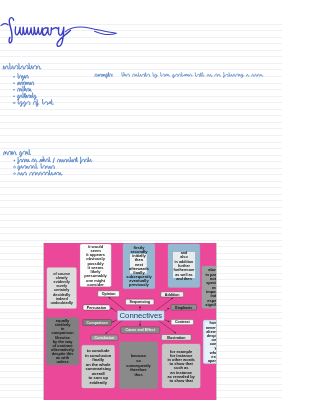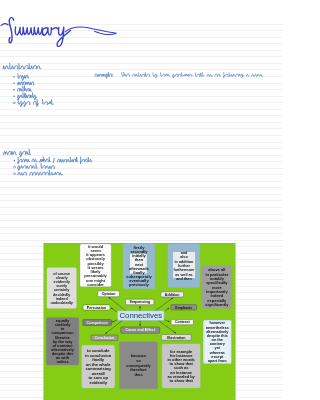--- a/index.html
+++ b/index.html
@@ -5,21 +5,21 @@
 <style>
   html,body{margin:0;padding:0;background:#fff;}
   body{width:282px;height:400px;overflow:hidden;
        font-family:"Liberation Sans",sans-serif;position:relative;
        -webkit-font-smoothing:antialiased;}
   #page{position:absolute;left:0;top:0;width:282px;height:400px;overflow:hidden;background:#fff;}
   #ruled{position:absolute;left:0;top:0;width:282px;height:400px;pointer-events:none;}
   #ruled i{position:absolute;left:0;width:282px;height:1px;background:#f0f1f3;display:block;}
   #hand{position:absolute;left:0;top:0;}
   #hand svg, #diagram svg{display:block;}
-  #diagram{position:absolute;left:43px;top:243px;width:193px;height:157px;background:#84cc16;overflow:hidden;}
+  #diagram{position:absolute;left:43px;top:243px;width:174px;height:157px;background:#ec4899;overflow:hidden;}
   #diagram .edge{position:absolute;top:0;bottom:0;width:1px;background:#c9c9c9;}
 </style>
 </head>
 <body>
 
 <div id="page">
   <div id="ruled">
       <i style="top:23.60px"></i>
       <i style="top:30.15px"></i>
       <i style="top:36.70px"></i>

